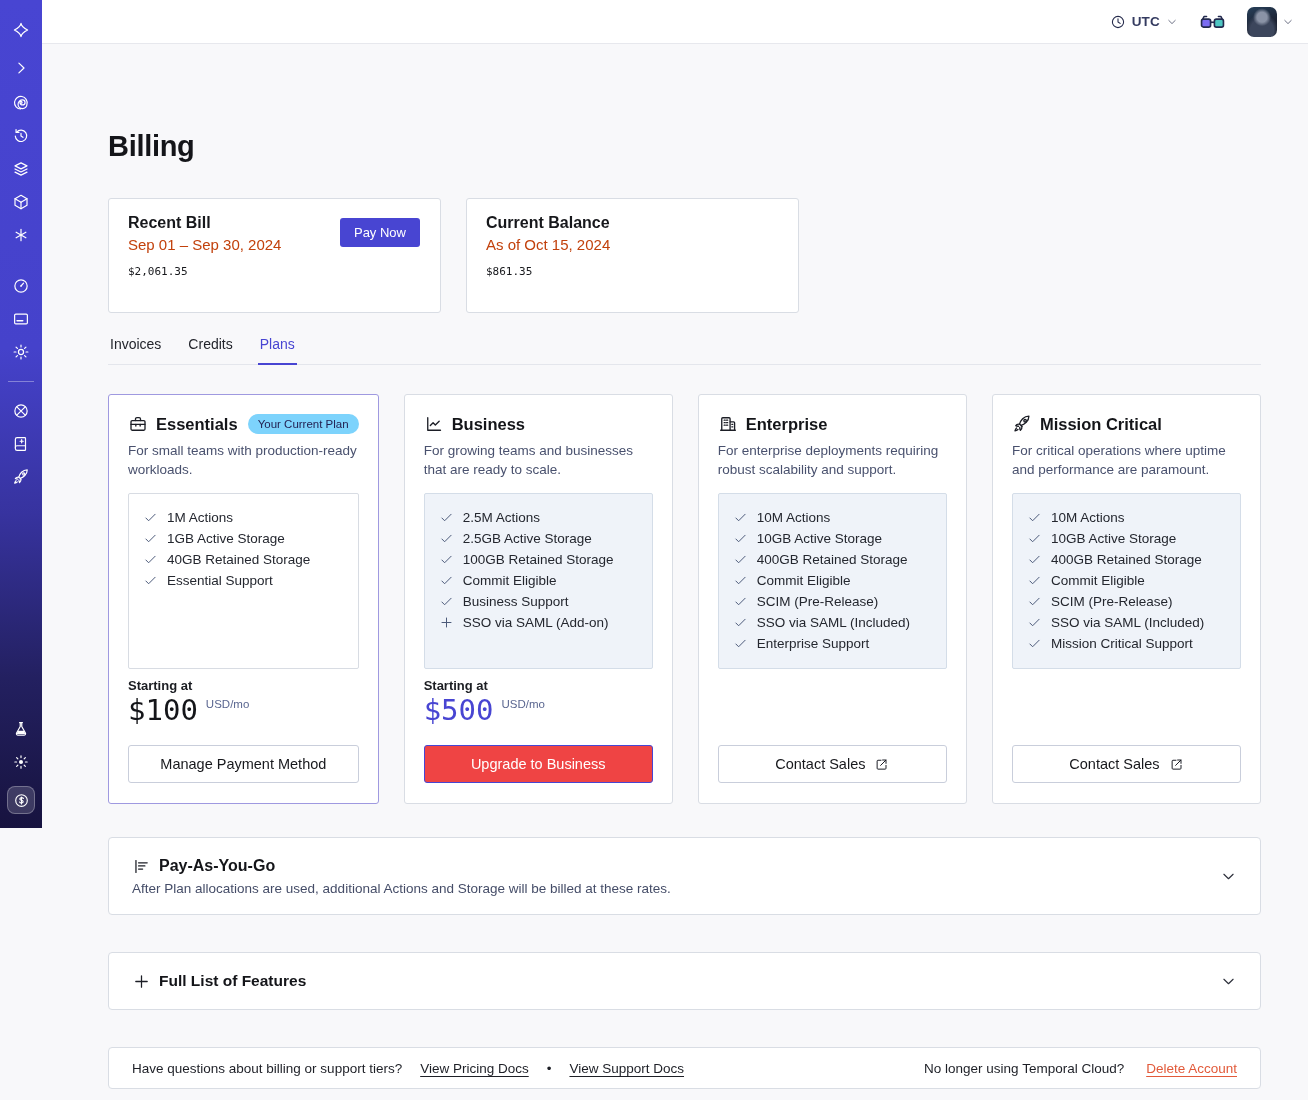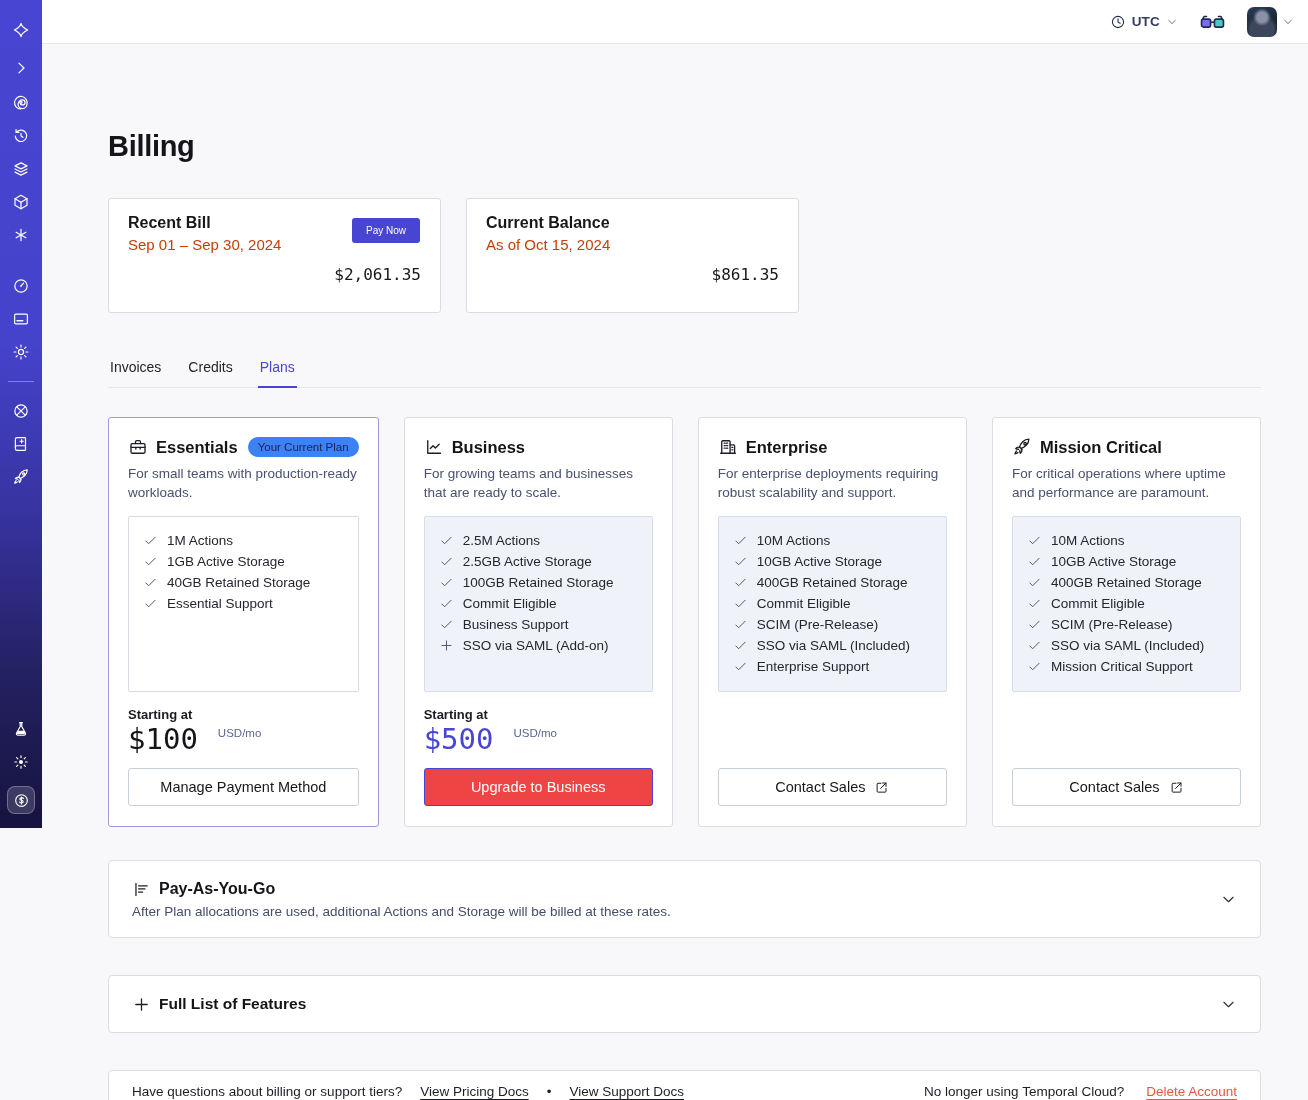--- a/index.html
+++ b/index.html
@@ -55,67 +55,67 @@
   .content { padding:57px 47px 0 66px; }
   h1.page-title { font-size:29px; font-weight:700; color:#141519; letter-spacing:-.3px;margin-top:29px; }
 
   .summary-row { display:flex; gap:25px; margin-top:35px; }
   .bill-card {
     width:333px; height:115px; background:#fff; border:1px solid #d9dde4; border-radius:3px;
     padding:15px 19px; position:relative;
   }
   .bill-title { font-size:16px; font-weight:600; color:#17181c; }
   .bill-sub { font-size:15px; color:#c2410c; margin-top:4px; }
-  .bill-amount { font-family:"DejaVu Sans Mono",monospace; font-size:16px; font-weight:500; color:#17181c; margin-top:12px;text-align:right; }
+  .bill-amount { font-family:"DejaVu Sans Mono",monospace; font-size:11px; font-weight:500; color:#17181c; margin-top:12px; }
   .btn { font-family:inherit; cursor:pointer; border-radius:3px; }
   .btn-paynow {
     position:absolute; top:19px; right:20px; background:#4845d2; color:#fff; border:none;
-    font-size:10px; font-weight:500; padding:7px 14px;
+    font-size:13px; font-weight:500; padding:7px 14px;
   }
 
   
-  .tabs { display:flex; gap:23px; margin-top:40px; border-bottom:1px solid #e4e6ec; }
+  .tabs { display:flex; gap:23px; margin-top:17px; border-bottom:1px solid #e4e6ec; }
   .tab {
     background:none; border:none; font-size:14px; font-weight:500; color:#23252c;
     padding:6px 2px 12px; cursor:pointer; position:relative;
   }
   .tab.active { color:#4845d2; }
   .tab.active::after { content:""; position:absolute; left:0; right:0; bottom:-1px; height:2px; background:#4845d2; }
 
   
   .plans { display:flex; gap:25px; margin-top:29px; }
   .plan-card {
     flex:1; height:410px; background:#fff; border:1px solid #d9dde4; border-radius:3px;
     padding:19px 19px 20px; display:flex; flex-direction:column;
   }
   .plan-card.current { border-color:#9f99e0; }
   .plan-head { display:flex; align-items:flex-end; gap:8px; }
   .plan-icon { width:20px; height:20px; color:#1c1e26; flex:none; }
   .plan-name { font-size:16.5px; font-weight:600; color:#141519; white-space:nowrap; }
   .plan-badge {
-    background:#3b82f6; color:#221e4f; font-size:11.5px; font-weight:500;
+    background:#7dd3fc; color:#221e4f; font-size:11.5px; font-weight:500;
     padding:4px 10px; border-radius:10px; white-space:nowrap; margin-left:2px;
   }
   .plan-desc { font-size:13.5px; line-height:1.44; color:#49516e; margin-top:7px; min-height:39px; }
   .feature-box {
     margin-top:13px; border:1px solid #d8dce3; border-radius:2px; background:#fff;
     padding:13px 14px; min-height:176px;
   }
   .plan-card.tinted .feature-box { background:#eff3f9; border-color:#d4dde8; }
   .feature { display:flex; align-items:center; gap:9px; padding:3px 0; }
   .f-sym { width:15px; height:15px; color:#4c5a7a; flex:none; }
   .f-text { font-size:13.5px; color:#24272f; white-space:nowrap; }
   .price { margin-top:auto; }
   .price-label { font-size:13px; font-weight:600; color:#1b1d22; }
-  .price-row { display:flex; align-items:flex-start; gap:20px; margin-top:2px; }
+  .price-row { display:flex; align-items:flex-start; gap:8px; margin-top:2px; }
   .price-amount { font-family:"DejaVu Sans Mono",monospace; font-size:29px; font-weight:500; color:#141519; line-height:1.05; }
   .price-accent .price-amount { color:#4845d2; }
   .price-unit { display:flex; flex-direction:row; font-size:11.5px; color:#5a6690; line-height:1.25; padding-top:2px; }
   .plan-btn {
-    margin-top:14px; height:38px; width:100%; display:flex; align-items:center; justify-content:center; gap:9px;
+    margin-top:20px; height:38px; width:100%; display:flex; align-items:center; justify-content:center; gap:9px;
     font-size:14.5px; font-weight:500;
   }
   .plan-btn.no-price { margin-top:auto; }
   .plan-btn.outline { background:#fff; border:1px solid #c9cedb; color:#17181c; }
   .plan-btn.primary { background:#ef4444; border:1px solid #4845d2; color:#fff; }
   .btn-ext-ic { width:15px; height:15px; color:#1c1e26; }
 
   
   .accordion {
     background:#fff; border:1px solid #d9dde4; border-radius:4px;

